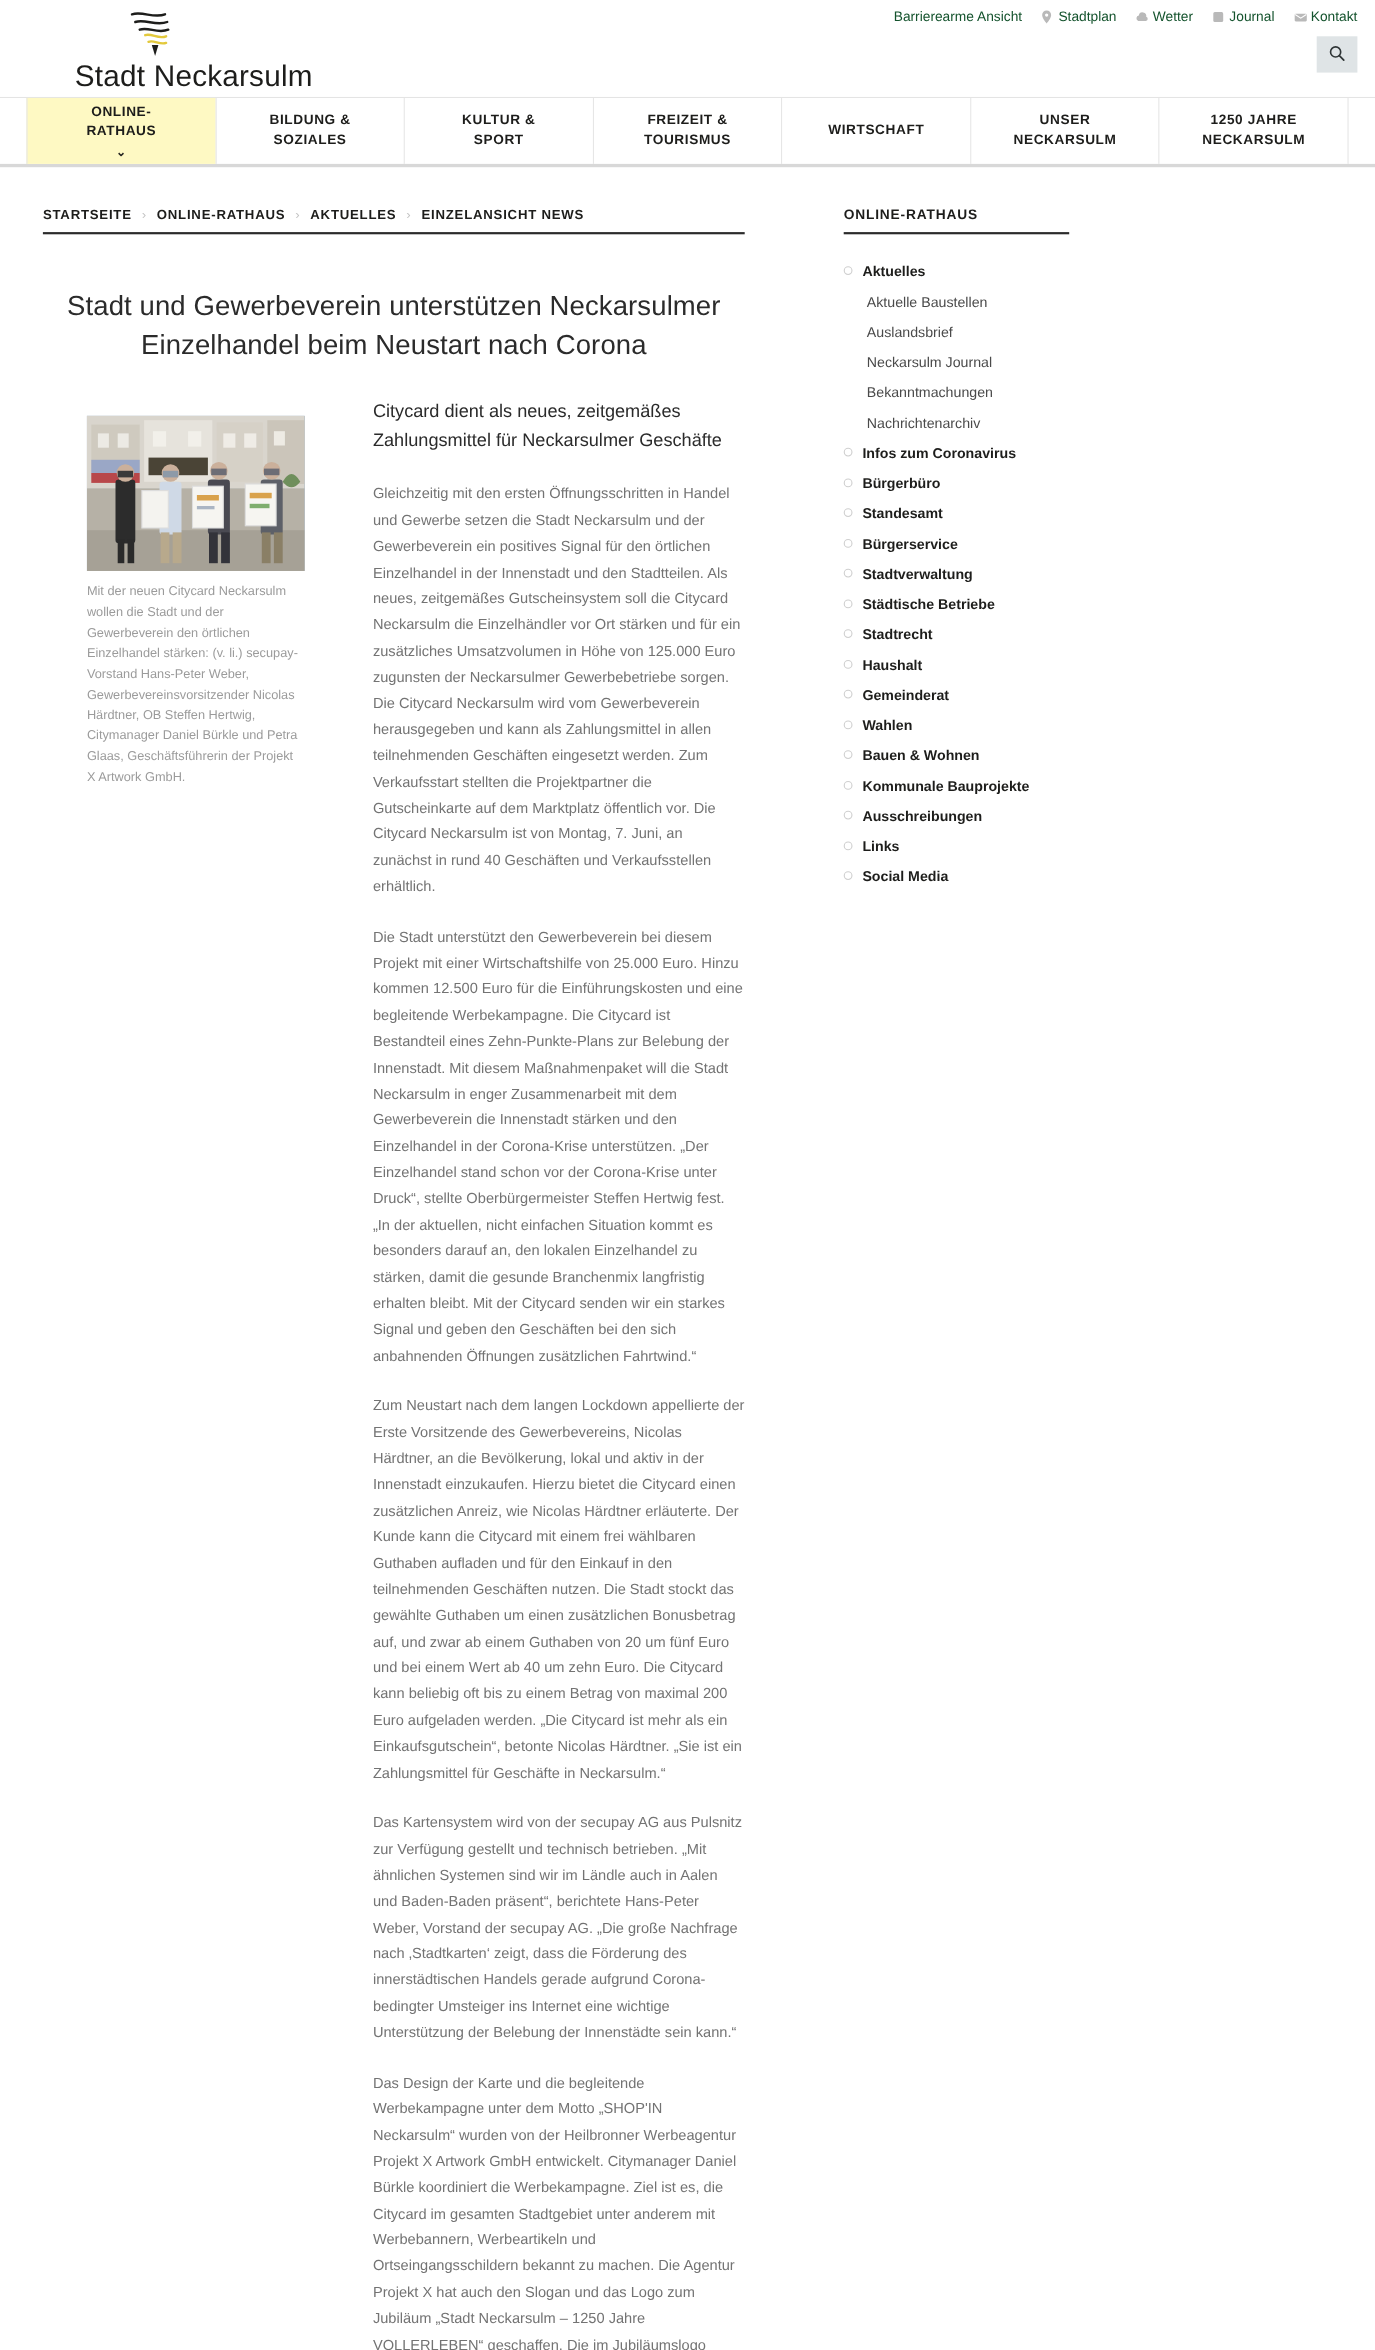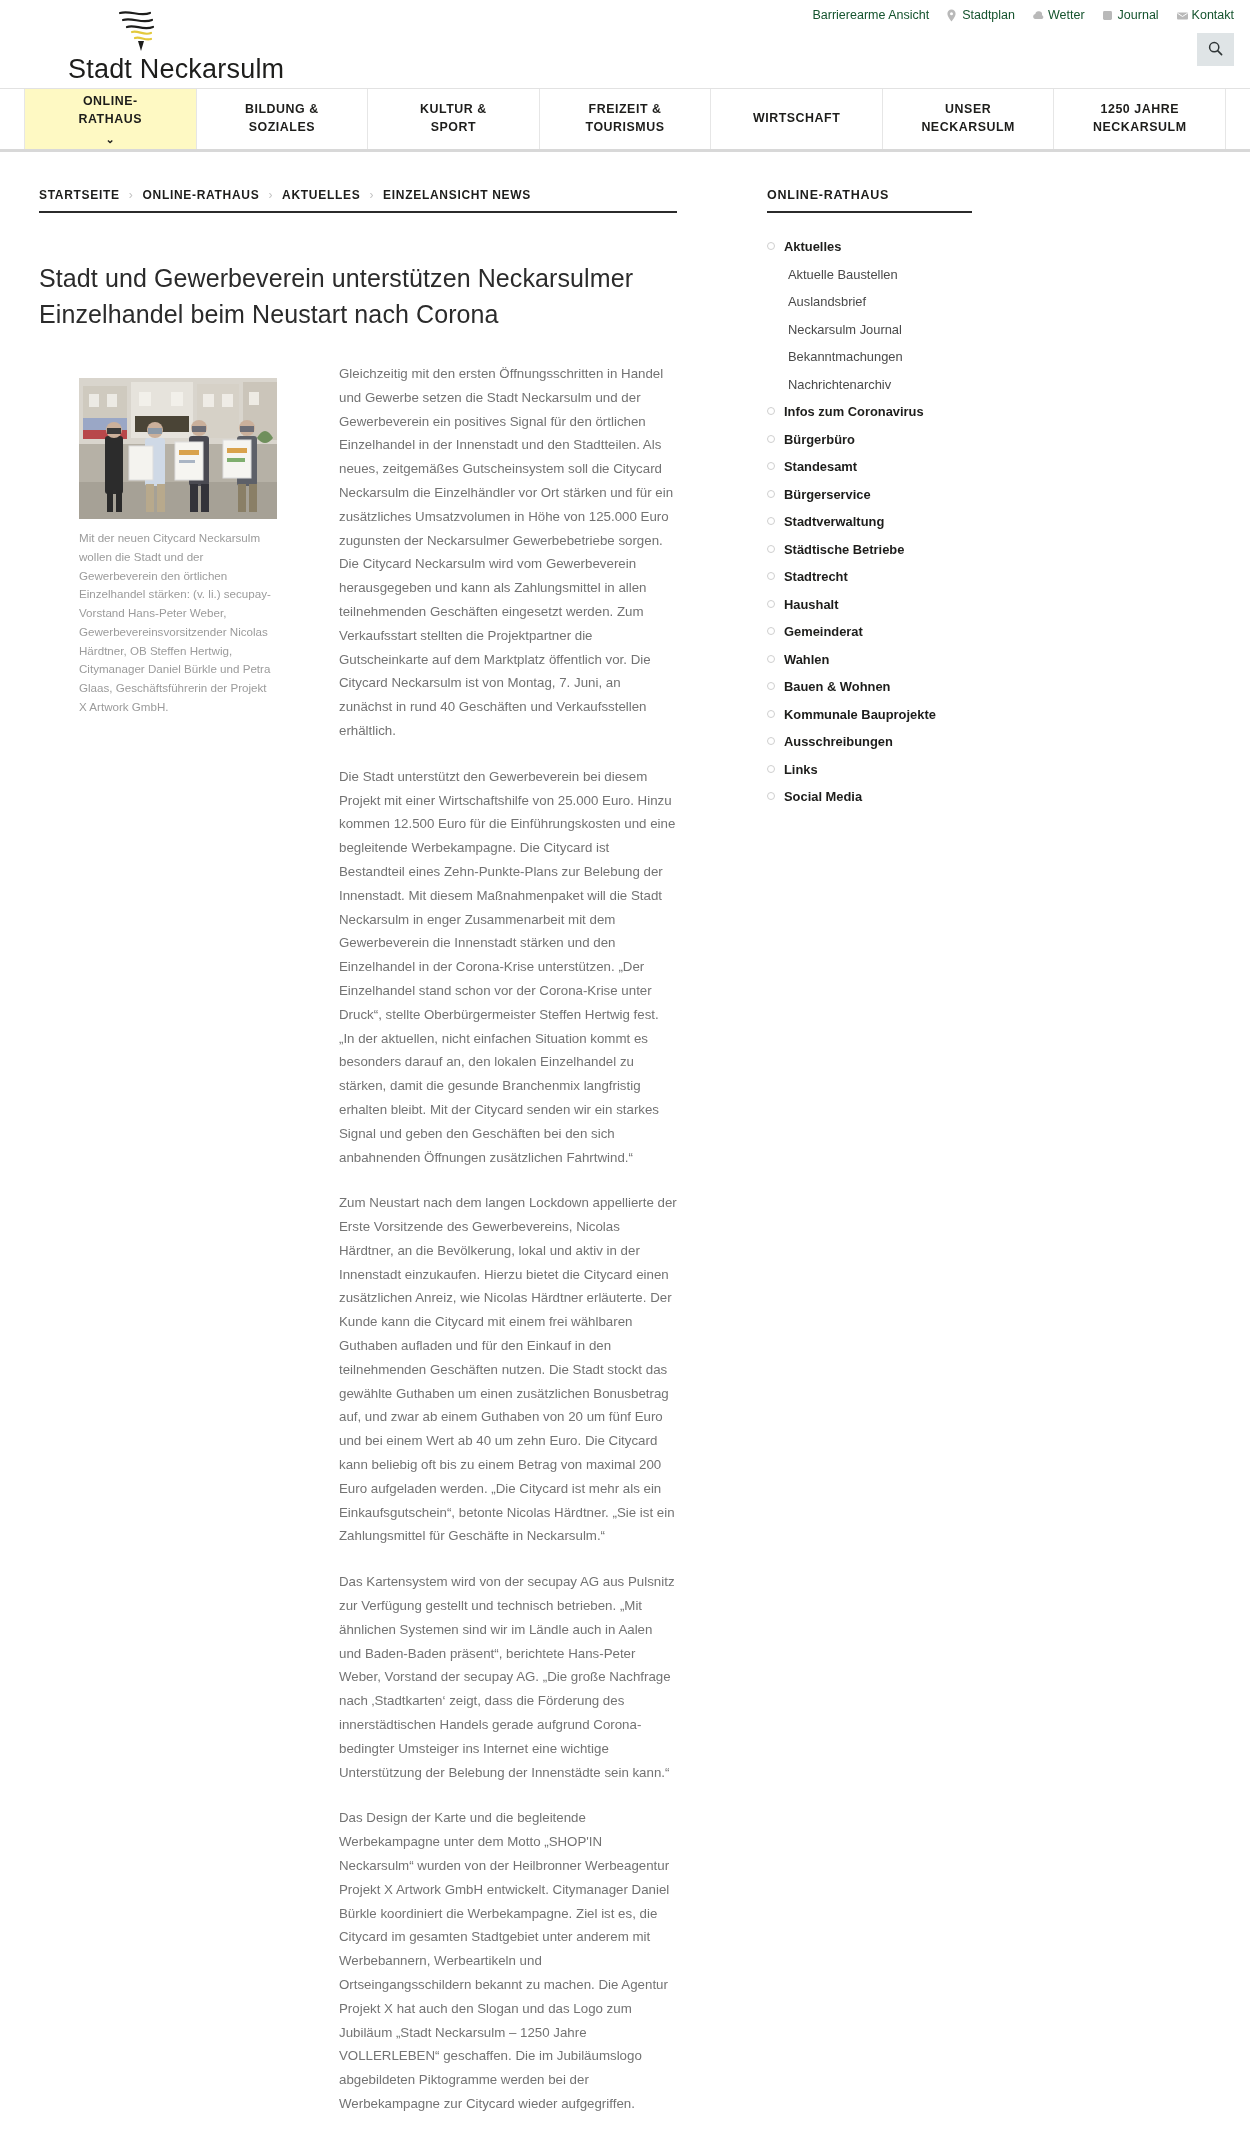--- a/index.html
+++ b/index.html
@@ -139,20 +139,21 @@
   .breadcrumb a { color: #1d1d1b; text-decoration: none; }
   .bc-sep { color: #c4c4c4; font-weight: 400; font-size: 12px; }
 
   h1.article-title {
     font-size: 25px;
     font-weight: 400;
     color: #2b2b2b;
     line-height: 1.42;
     margin: 48px 0 0 0;
     letter-spacing: .1px;
+    text-align: center;
   }
 
   .article-body {
     display: flex;
     gap: 22px;
     margin-top: 30px;
   }
   .figure { width: 198px; flex: none; }
   .figure-img {
     width: 198px; height: 141px;
@@ -401,20 +402,21 @@
               <rect x="148" y="70" width="20" height="5" fill="#d9a24c"></rect>
               <rect x="148" y="80" width="18" height="4" fill="#7fae6e"></rect>
             </g>
             <path d="M178 60 q8 -14 16 0 q-8 10 -16 0z" fill="#6f8f5c"></path>
           </svg>
         </div>
         <figcaption class="figure-caption">Mit der neuen Citycard Neckarsulm wollen die Stadt und der Gewerbeverein den örtlichen Einzelhandel stärken: (v. li.) secupay-Vorstand Hans-Peter Weber, Gewerbevereinsvorsitzender Nicolas Härdtner, OB Steffen Hertwig, Citymanager Daniel Bürkle und Petra Glaas, Geschäftsführerin der Projekt X Artwork GmbH.</figcaption>
       </figure>
 
       <div class="text-col">
+        <h2 class="lead">Citycard dient als neues, zeitgemäßes Zahlungsmittel für Neckarsulmer Geschäfte</h2>
         <p>Gleichzeitig mit den ersten Öffnungsschritten in Handel und Gewerbe setzen die Stadt Neckarsulm und der Gewerbeverein ein positives Signal für den örtlichen Einzelhandel in der Innenstadt und den Stadtteilen. Als neues, zeitgemäßes Gutscheinsystem soll die Citycard Neckarsulm die Einzelhändler vor Ort stärken und für ein zusätzliches Umsatzvolumen in Höhe von 125.000 Euro zugunsten der Neckarsulmer Gewerbebetriebe sorgen. Die Citycard Neckarsulm wird vom Gewerbeverein herausgegeben und kann als Zahlungsmittel in allen teilnehmenden Geschäften eingesetzt werden. Zum Verkaufsstart stellten die Projektpartner die Gutscheinkarte auf dem Marktplatz öffentlich vor. Die Citycard Neckarsulm ist von Montag, 7. Juni, an zunächst in rund 40 Geschäften und Verkaufsstellen erhältlich.</p>
         <p>Die Stadt unterstützt den Gewerbeverein bei diesem Projekt mit einer Wirtschaftshilfe von 25.000 Euro. Hinzu kommen 12.500 Euro für die Einführungskosten und eine begleitende Werbekampagne. Die Citycard ist Bestandteil eines Zehn-Punkte-Plans zur Belebung der Innenstadt. Mit diesem Maßnahmenpaket will die Stadt Neckarsulm in enger Zusammenarbeit mit dem Gewerbeverein die Innenstadt stärken und den Einzelhandel in der Corona-Krise unterstützen. „Der Einzelhandel stand schon vor der Corona-Krise unter Druck“, stellte Oberbürgermeister Steffen Hertwig fest. „In der aktuellen, nicht einfachen Situation kommt es besonders darauf an, den lokalen Einzelhandel zu stärken, damit die gesunde Branchenmix langfristig erhalten bleibt. Mit der Citycard senden wir ein starkes Signal und geben den Geschäften bei den sich anbahnenden Öffnungen zusätzlichen Fahrtwind.“</p>
         <p>Zum Neustart nach dem langen Lockdown appellierte der Erste Vorsitzende des Gewerbevereins, Nicolas Härdtner, an die Bevölkerung, lokal und aktiv in der Innenstadt einzukaufen. Hierzu bietet die Citycard einen zusätzlichen Anreiz, wie Nicolas Härdtner erläuterte. Der Kunde kann die Citycard mit einem frei wählbaren Guthaben aufladen und für den Einkauf in den teilnehmenden Geschäften nutzen. Die Stadt stockt das gewählte Guthaben um einen zusätzlichen Bonusbetrag auf, und zwar ab einem Guthaben von 20 um fünf Euro und bei einem Wert ab 40 um zehn Euro. Die Citycard kann beliebig oft bis zu einem Betrag von maximal 200 Euro aufgeladen werden. „Die Citycard ist mehr als ein Einkaufsgutschein“, betonte Nicolas Härdtner. „Sie ist ein Zahlungsmittel für Geschäfte in Neckarsulm.“</p>
         <p>Das Kartensystem wird von der secupay AG aus Pulsnitz zur Verfügung gestellt und technisch betrieben. „Mit ähnlichen Systemen sind wir im Ländle auch in Aalen und Baden-Baden präsent“, berichtete Hans-Peter Weber, Vorstand der secupay AG. „Die große Nachfrage nach ‚Stadtkarten‘ zeigt, dass die Förderung des innerstädtischen Handels gerade aufgrund Corona-bedingter Umsteiger ins Internet eine wichtige Unterstützung der Belebung der Innenstädte sein kann.“</p>
         <p>Das Design der Karte und die begleitende Werbekampagne unter dem Motto „SHOP'IN Neckarsulm“ wurden von der Heilbronner Werbeagentur Projekt X Artwork GmbH entwickelt. Citymanager Daniel Bürkle koordiniert die Werbekampagne. Ziel ist es, die Citycard im gesamten Stadtgebiet unter anderem mit Werbebannern, Werbeartikeln und Ortseingangsschildern bekannt zu machen. Die Agentur Projekt X hat auch den Slogan und das Logo zum Jubiläum „Stadt Neckarsulm – 1250 Jahre VOLLERLEBEN“ geschaffen. Die im Jubiläumslogo abgebildeten Piktogramme werden bei der Werbekampagne zur Citycard wieder aufgegriffen.</p>
 
       </div>
     </div>
   </main>
 

